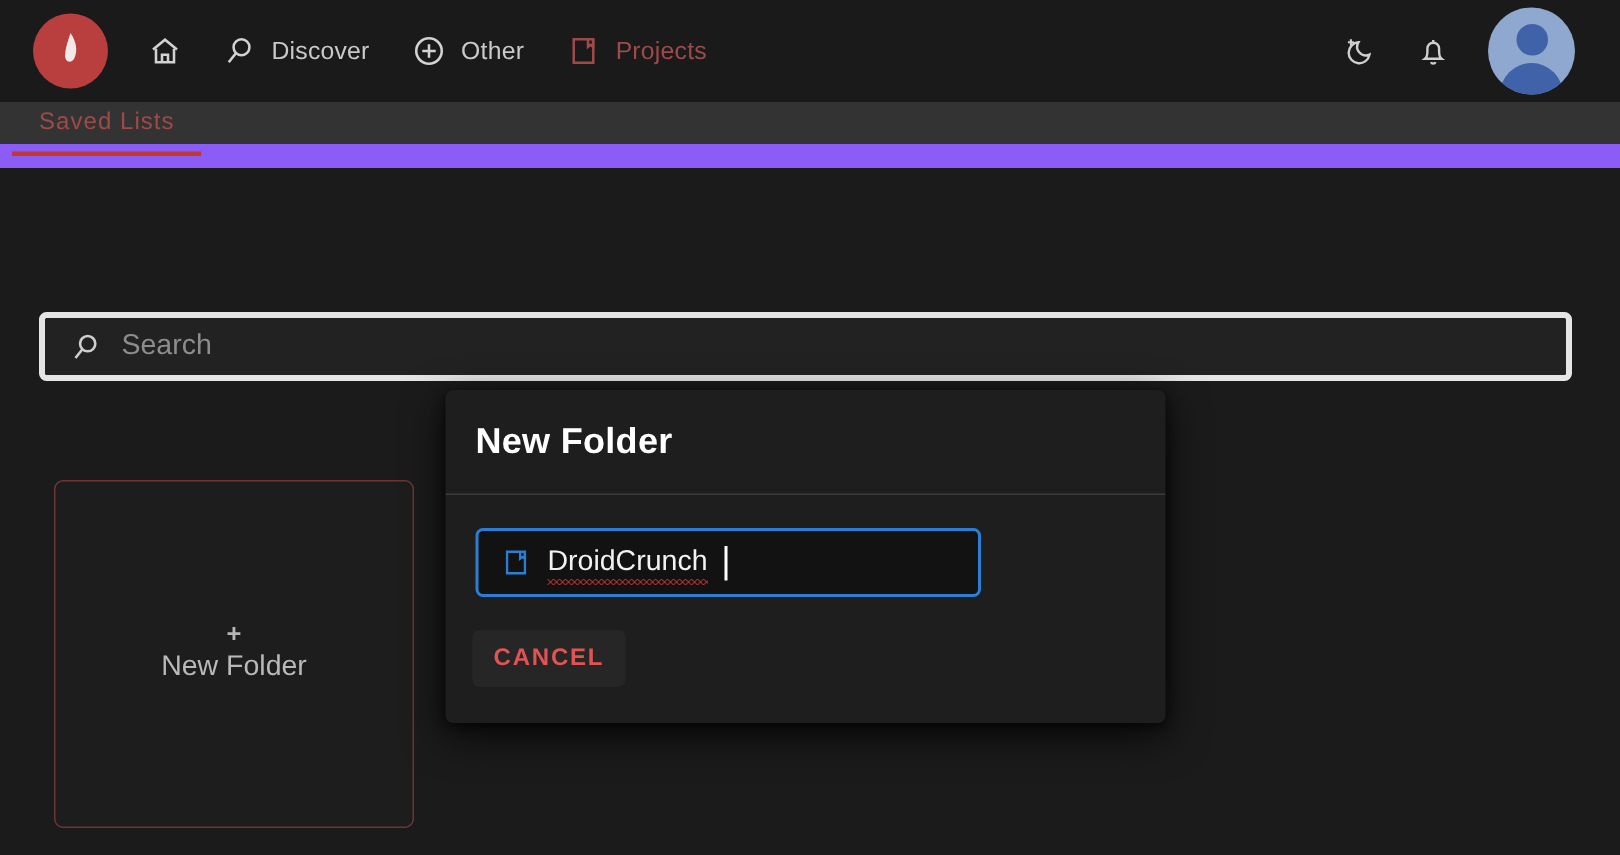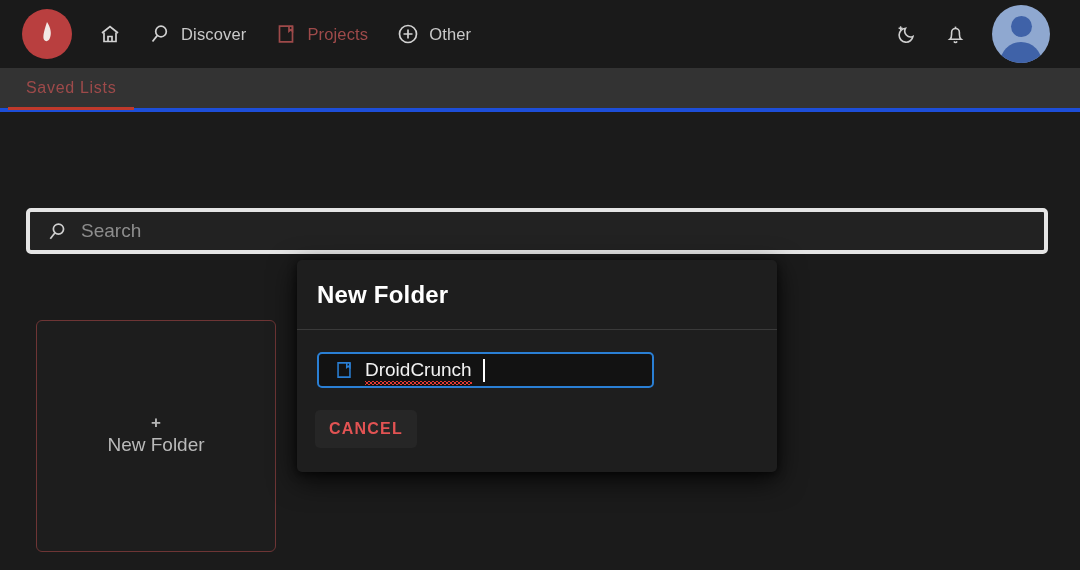--- a/index.html
+++ b/index.html
@@ -9,21 +9,21 @@
     height: 570px;
     overflow: hidden;
     background: #1b1b1b;
     font-family: "Liberation Sans", sans-serif;
   }
 
   #app {
     position: relative;
     width: 1080px;
     height: 570px;
-    background: #1d4ed8;
+    background: #8b5cf6;
   }
 
   
   .topbar {
     position: absolute;
     top: 0; left: 0;
     width: 1080px;
     height: 68px;
     background: #1a1a1a;
     display: flex;
@@ -96,21 +96,21 @@
     border-radius: 21px 21px 0 0;
     background: #3f62a8;
     left: 8px; top: 37px;
   }
 
   
   .tabbar {
     position: absolute;
     top: 68px; left: 0;
     width: 1080px;
-    height: 40px;
+    height: 28px;
     background: #333333;
     display: flex;
     align-items: center;
   }
   .tab {
     height: 44px;
     padding: 0 26px;
     display: flex;
     align-items: center;
     justify-content: center;
@@ -209,21 +209,21 @@
     letter-spacing: .2px;
   }
   .dialog-body {
     padding: 22px 20px 0 20px;
     display: flex;
     align-items: center;
     gap: 13px;
   }
   .text-input {
     width: 337px;
-    height: 36px;
+    height: 46px;
     background: #121212;
     border: 2px solid #2a7fd4;
     border-radius: 5px;
     display: flex;
     align-items: center;
     gap: 10px;
     padding: 0 14px;
   }
   .text-input .folder-ico svg { stroke:#2a7fd4; fill:none; stroke-width:1.7; display:block; }
   .input-text-wrap {
@@ -322,38 +322,38 @@
         <span>
           <svg width="24" height="24" viewBox="0 0 24 24">
             <circle cx="13" cy="9.5" r="5.3"></circle>
             <path d="M9.2 13.6 L4.5 19.5"></path>
           </svg>
         </span>
         <span>Discover</span>
       </div>
 
 
+      <div class="nav-item">
+        <span>
+          <svg width="24" height="24" viewBox="0 0 24 24">
+            <circle cx="12" cy="12" r="8.5"></circle>
+            <path d="M12 7.5 V16.5 M7.5 12 H16.5"></path>
+          </svg>
+        </span>
+        <span>Other</span>
+      </div>
+
       <div class="nav-item active">
         <span>
           <svg width="24" height="24" viewBox="0 0 24 24">
             <path d="M5.5 4.2 H18.5 V19.8 H5.5 Z"></path>
             <path d="M15 4.2 V9.2 L16.7 7.9 L18.4 9.2 V4.2"></path>
           </svg>
         </span>
         <span>Projects</span>
-      </div>
-
-      <div class="nav-item">
-        <span>
-          <svg width="24" height="24" viewBox="0 0 24 24">
-            <circle cx="12" cy="12" r="8.5"></circle>
-            <path d="M12 7.5 V16.5 M7.5 12 H16.5"></path>
-          </svg>
-        </span>
-        <span>Other</span>
       </div>
 
     </div>
 
     <div class="topbar-right">
 
       <span class="ico">
         <svg width="25" height="25" viewBox="0 0 25 25">
           <path d="M19 14.4 A7 7 0 1 1 11.6 6.2 A5.8 5.8 0 0 0 19 14.4 Z"></path>
           <path d="M6.6 4.2 V8.2 M4.6 6.2 H8.6" stroke-width="1.4"></path>

